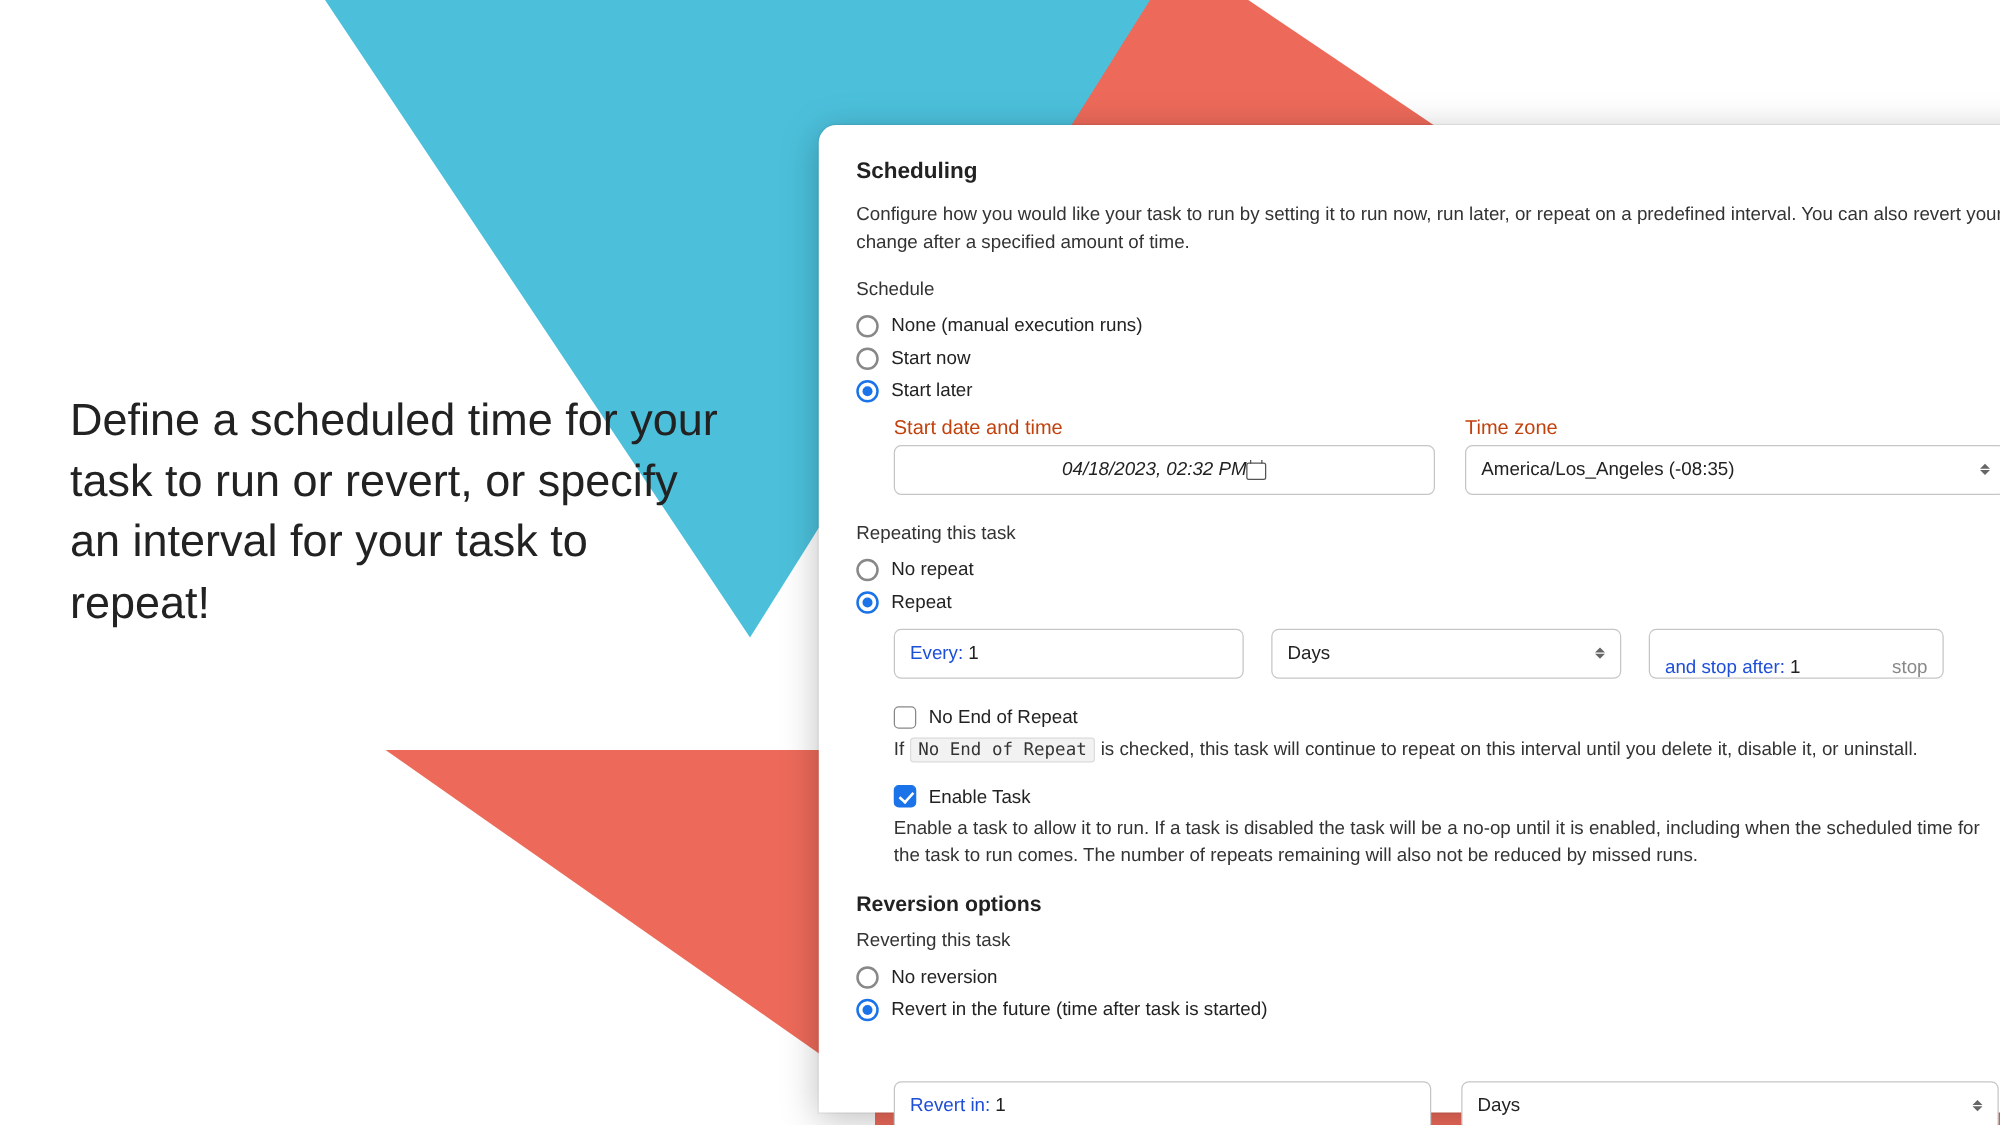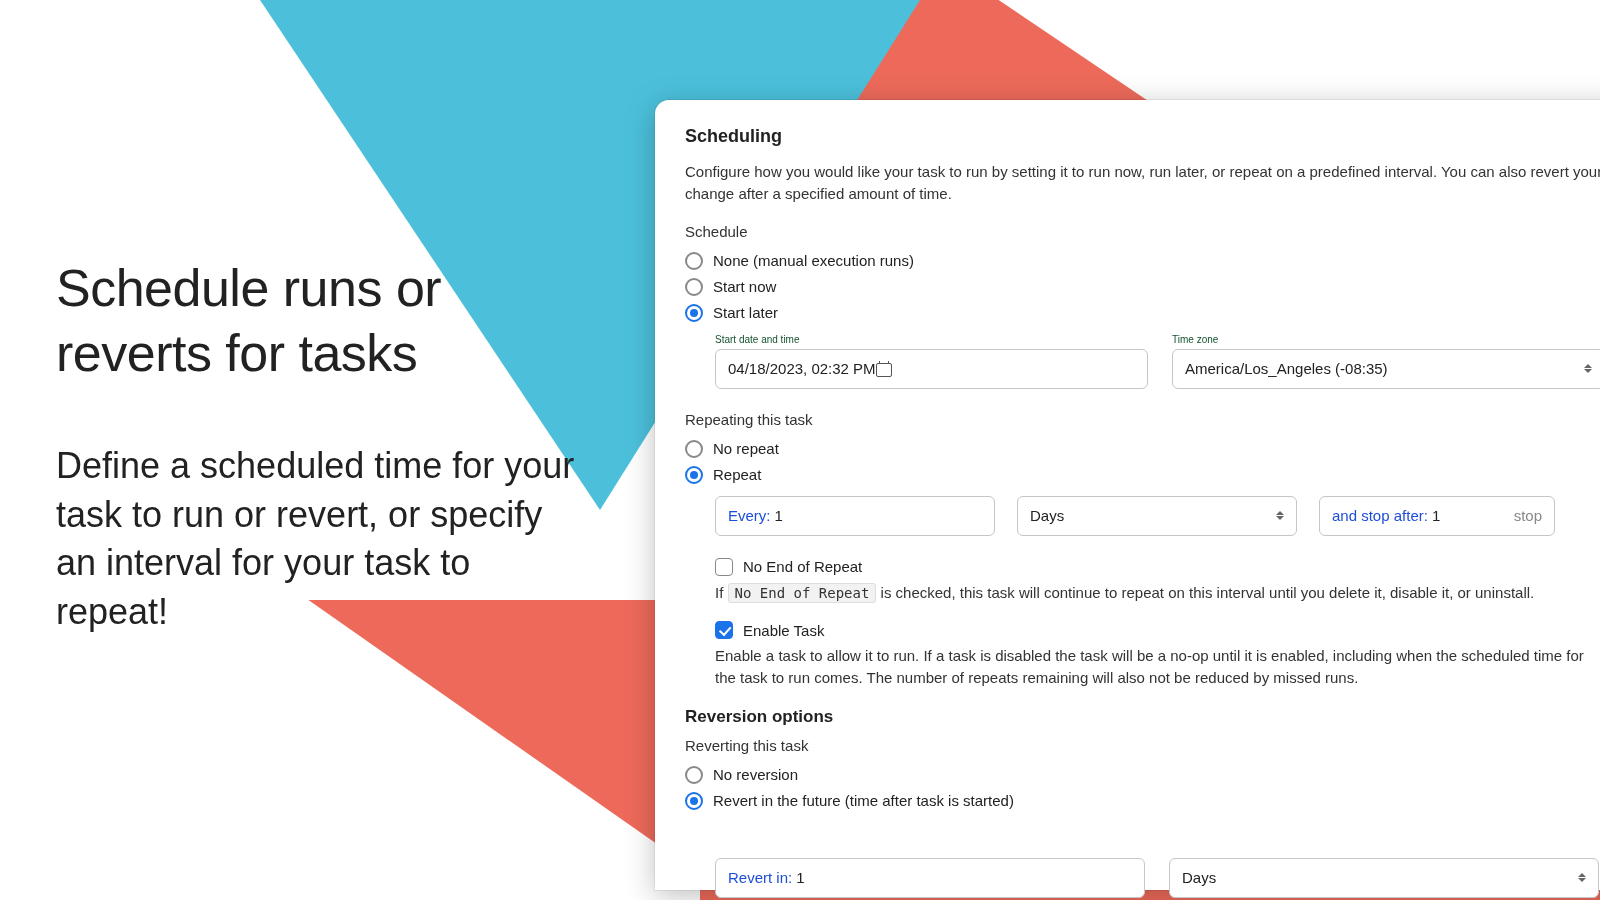--- a/index.html
+++ b/index.html
@@ -29,54 +29,53 @@
 .radio.selected { border-color:#1a73e8; }
 .radio.selected:after { content:""; width:8px; height:8px; background:#1a73e8; border-radius:50%; }
 
 .check { width:18px; height:18px; border:1.5px solid #888; border-radius:4px; display:inline-flex; align-items:center; justify-content:center; flex-shrink:0; cursor:pointer; background:#fff;}
 .check.checked { background:#1a73e8; border-color:#1a73e8; }
 .check.checked:after { content:""; width:5px; height:9px; border:solid #fff; border-width:0 2px 2px 0; transform: rotate(42deg) translateY(-1px); }
 
 .indent { margin-left: 30px; }
 .row { display:flex; gap:24px; margin-top:8px; align-items:flex-end;}
 .field { display:flex; flex-direction:column; gap:4px; }
-.field-label { font-size:10px; color:#14532d; }
+.field-label { font-size:16px; color:#c2410c; }
 .input, .select { height:40px; border:1px solid #c6c6c6; border-radius:6px; background:#fff; padding:0 12px; font-size:15px; color:#222; display:flex; align-items:center; }
 .input .placeholder-prefix { color:#1d4ed8; margin-right:4px;}
 .input .suffix { color:#888; margin-left:auto; }
 .select { justify-content:space-between; cursor:pointer;}
-.datebox { justify-content: flex-start; display:flex; align-items:center; cursor:pointer;}
+.datebox { justify-content: center; display:flex; align-items:center; cursor:pointer;font-style:italic;}
 .cal-icon { width:16px; height:16px; position:relative; }
 .cal-icon:before { content:""; position:absolute; inset:0; border:1.5px solid #555; border-radius:2px; top:2px;}
 .cal-icon:after { content:""; position:absolute; top:0; left:3px; right:3px; height:3px; border-left:1.5px solid #555; border-right:1.5px solid #555;}
 .sort-icon { display:inline-flex; flex-direction:column; gap:1px; align-items:center;}
 .sort-icon span { width:0;height:0;border-left:4px solid transparent;border-right:4px solid transparent;}
 .sort-icon .up{ border-bottom:4px solid #666;}
 .sort-icon .down{ border-top:4px solid #666;}
 
 .help { font-size:15px; color:#333; line-height:1.45; margin-top:6px;}
 code.inline { font-family: ui-monospace, Menlo, Consolas, monospace; background:#f2f2f2; border:1px solid #ddd; border-radius:3px; padding: 1px 6px; font-size: 14px;}
 
 .repeat-row .input { width: 280px; }
 .repeat-row .select { width: 280px; }
-.repeat-row .stop-input { width: 236px; display:flex; align-items:center;}
+.repeat-row .stop-input { width: 236px; display:flex; align-items:flex-end;}
 .revert-row .input { width: 430px; margin-top: 36px; }
 .revert-row .select { width: 430px; }
 
 </style>
 </head>
 <body>
 
 <div class="bg"></div>
 <div class="coral-wedge"></div>
 <div class="tri-blue"></div>
 <div class="coral-wedge2"></div>
 
 <div class="left-copy">
-  <h1>Schedule runs or reverts for tasks</h1>
   <p>Define a scheduled time for your task to run or revert, or specify an interval for your task to repeat!</p>
 </div>
 
 <div class="panel">
   <h2>Scheduling</h2>
   <div class="desc">Configure how you would like your task to run by setting it to run now, run later, or repeat on a predefined interval. You can also revert your change after a specified amount of time.</div>
 
   <div class="section-label">Schedule</div>
 
   <div class="radio-row">

